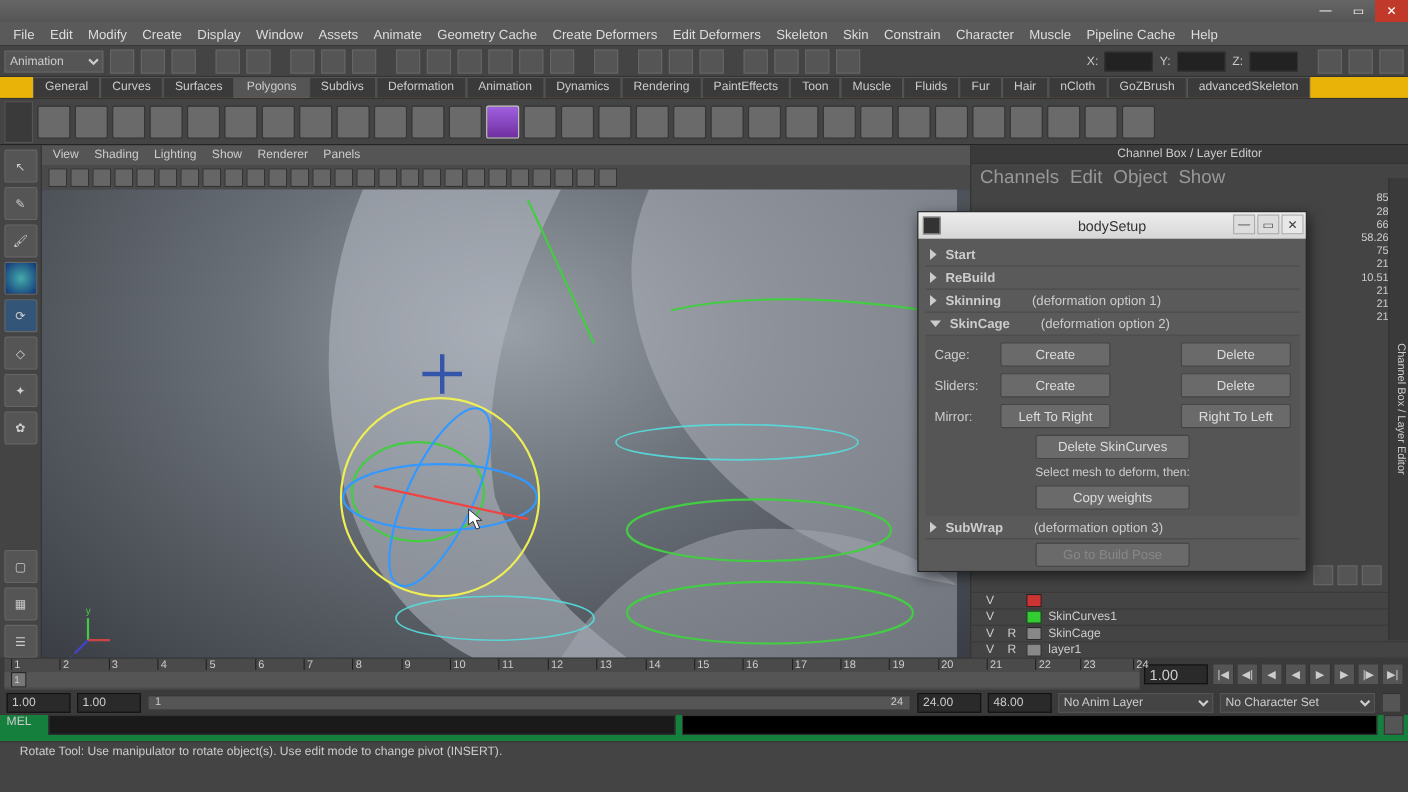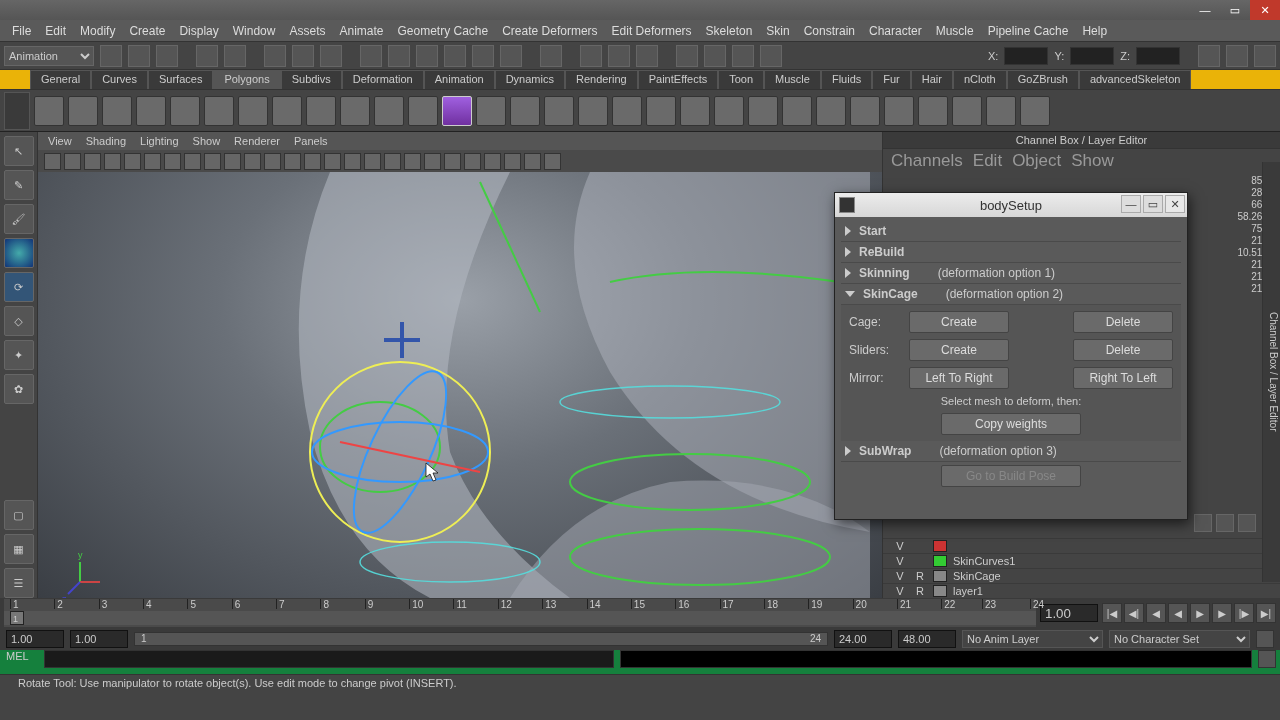--- a/index.html
+++ b/index.html
@@ -446,20 +446,23 @@
         <div class="pbtn">Create</div>
         <div style="flex:1"></div>
         <div class="pbtn">Delete</div>
       </div>
       <div class="prow">
           <span class="plabel">Mirror:</span>
         <div class="pbtn">Left To Right</div>
         <div style="flex:1"></div>
         <div class="pbtn">Right To Left</div>
       </div>
+      <div class="prow" style="justify-content:center">
+          <div class="pbtn wide">Delete SkinCurves</div>
+        </div>
       <div class="note">Select mesh to deform, then:</div>
       <div class="prow" style="justify-content:center">
           <div class="pbtn wide">Copy weights</div>
         </div>
     </div>
     <div class="sect">
         <span class="tri"></span>
         <span>SubWrap</span>
         <span class="sub">(deformation option 3)</span>
       </div>

